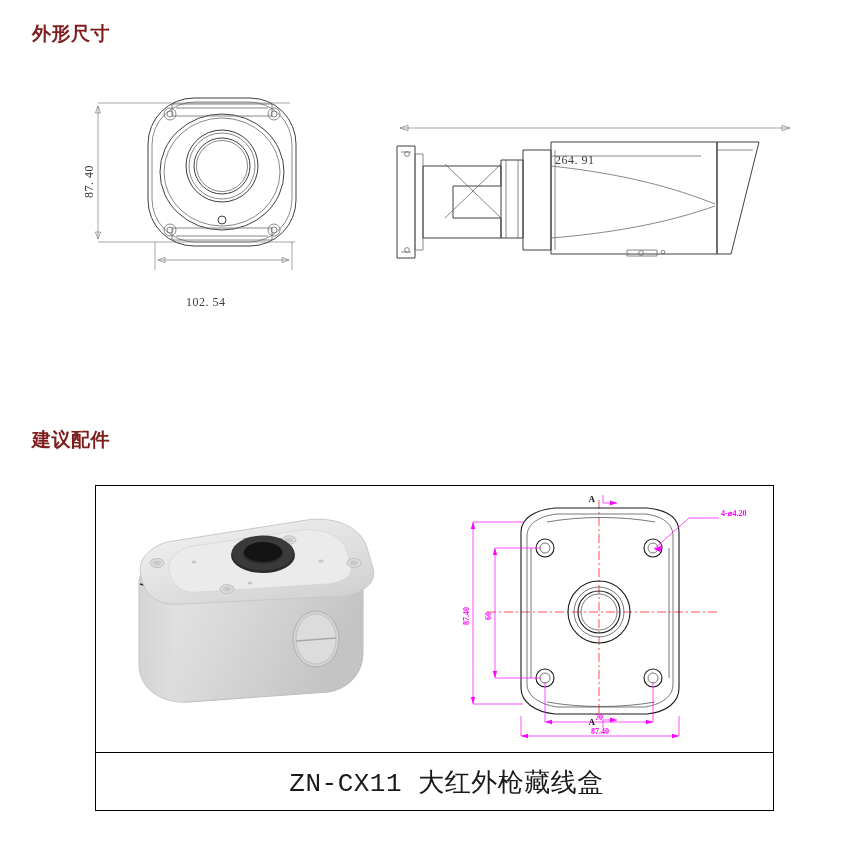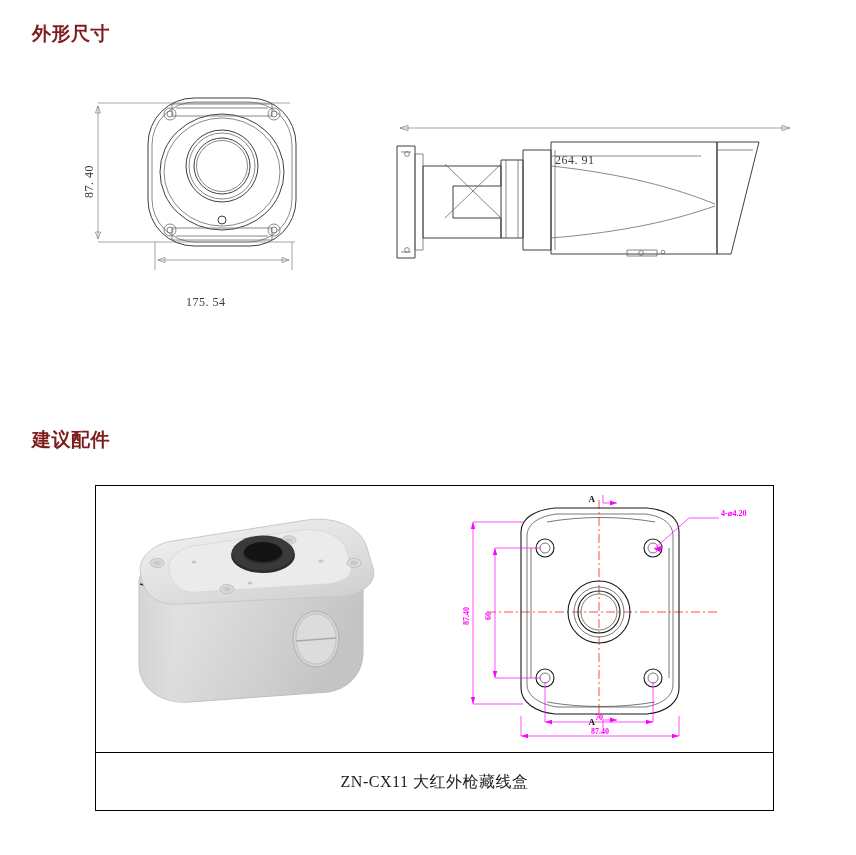--- a/index.html
+++ b/index.html
@@ -63,29 +63,29 @@
   #accessory-divider {
     position: absolute;
     left: 0;
     top: 266px;
     width: 100%;
     height: 0;
     border-top: 1.5px solid #000000;
   }
   #accessory-caption {
     position: absolute;
-    left: 0;
+    left: 12px;
     top: 266px;
     width: 100%;
     height: 60px;
     display: flex;
     align-items: center;
     justify-content: center;
-    font-family: Liberation Serif, serif;
-    font-size: 16px;
+    font-family: Liberation Mono, monospace;
+    font-size: 26px;
     color: #1a1a1a;
     letter-spacing: 0.5px;
   }
 
   #accessory-photo {
     position: absolute;
     left: 15px;
     top: 18px;
     width: 330px;
     height: 232px;
@@ -170,21 +170,21 @@
         <circle class="ln-thin" cx="214" cy="44" r="3"></circle>
         <circle class="ln-thin" cx="110" cy="160" r="6"></circle>
         <circle class="ln-thin" cx="110" cy="160" r="3"></circle>
         <circle class="ln-thin" cx="214" cy="160" r="6"></circle>
         <circle class="ln-thin" cx="214" cy="160" r="3"></circle>
       </g>
     </svg>
 
     <div class="dim-text vert" style="left:22px; top:128px;">87. 40</div>
 
-    <div class="dim-text" style="left:126px; top:225px;">175. 54</div>
+    <div class="dim-text" style="left:126px; top:225px;">102. 54</div>
   </div>
 
   <div style="position:absolute;left:375px;top:0px;width:440px;height:280px;">
     <svg width="440" height="280" viewBox="0 0 440 280">
 
       <g>
         <line class="dimline" x1="25" y1="68" x2="415" y2="68"></line>
         <path class="dimline" d="M25 68 l8 -2.8 v5.6 z" fill="#808080"></path>
         <path class="dimline" d="M415 68 l-8 -2.8 v5.6 z" fill="#808080"></path>
       </g>

